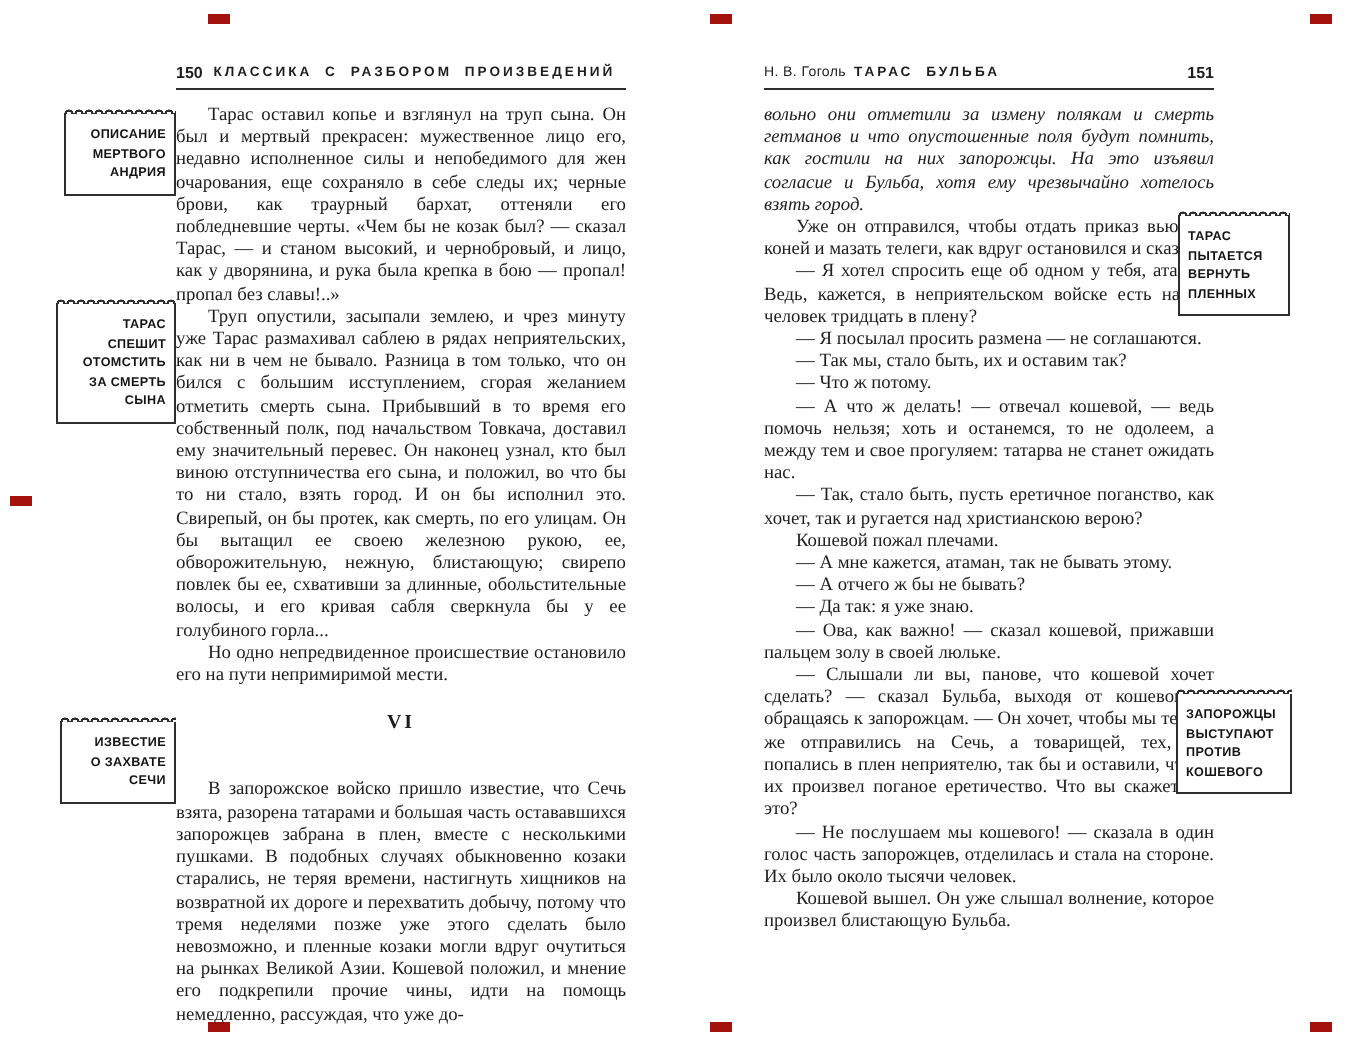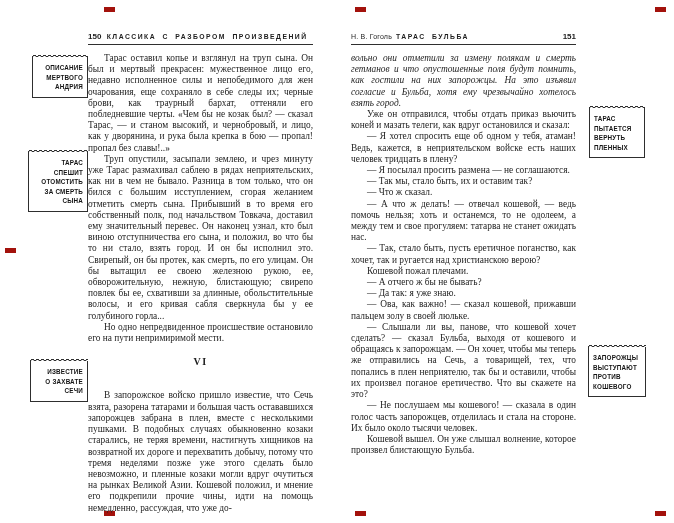--- a/index.html
+++ b/index.html
@@ -5,21 +5,21 @@
   html, body { margin:0; padding:0; }
   body {
     width:674px; height:523px; position:relative; overflow:hidden;
     background:#ffffff; color:#1d1d1d;
     font-family:"Liberation Serif", serif;
   }
 
   
   .page { position:absolute; top:31px; width:225px; }
   .page-left  { left:88px; }
-  .page-right { left:351px; }
+  .page-right { left:382px; }
 
   .running-head {
     display:flex; align-items:center;
     border-bottom:1px solid #2f2f2f; padding-bottom:3px;
     font-family:"Liberation Sans", sans-serif; height:10px;
     white-space:nowrap;
   }
   .run-num { font-weight:bold; font-size:8px; }
   .run-title {
     font-weight:bold; font-size:6.8px; letter-spacing:1.5px; word-spacing:3px;
@@ -105,24 +105,25 @@
       <span class="run-title">ТАРАС БУЛЬБА</span>
       <span class="head-spacer"></span>
       <span class="run-num">151</span>
     </div>
     <div class="page-body">
         <p class="blk-para-open">вольно они отметили за измену полякам и смерть гетманов и что опустошенные поля будут помнить, как гостили на них запорожцы. На это изъявил согласие и Бульба, хотя ему чрезвычайно хотелось взять город.</p>
         <p class="blk-para">Уже он отправился, чтобы отдать приказ вьючить коней и мазать телеги, как вдруг остановился и сказал:</p>
         <p class="blk-para">— Я хотел спросить еще об одном у тебя, атаман! Ведь, кажется, в неприятельском войске есть наших человек тридцать в плену?</p>
         <p class="blk-para">— Я посылал просить размена — не соглашаются.</p>
         <p class="blk-para">— Так мы, стало быть, их и оставим так?</p>
-        <p class="blk-para">— Что ж сказал.</p>
+        <p class="blk-para">— Что ж потому.</p>
         <p class="blk-para">— А что ж делать! — отвечал кошевой, — ведь помочь нельзя; хоть и останемся, то не одолеем, а между тем и свое прогуляем: татарва не станет ожидать нас.</p>
         <p class="blk-para">— Так, стало быть, пусть еретичное поганство, как хочет, так и ругается над христианскою верою?</p>
         <p class="blk-para">Кошевой пожал плечами.</p>
+        <p class="blk-para">— А мне кажется, атаман, так не бывать этому.</p>
         <p class="blk-para">— А отчего ж бы не бывать?</p>
         <p class="blk-para">— Да так: я уже знаю.</p>
         <p class="blk-para">— Ова, как важно! — сказал кошевой, прижавши пальцем золу в своей люльке.</p>
         <p class="blk-para">— Слышали ли вы, панове, что кошевой хочет сделать? — сказал Бульба, выходя от кошевого и обращаясь к запорожцам. — Он хочет, чтобы мы теперь же отправились на Сечь, а товарищей, тех, что попались в плен неприятелю, так бы и оставили, чтобы их произвел поганое еретичество. Что вы скажете на это?</p>
         <p class="blk-para">— Не послушаем мы кошевого! — сказала в один голос часть запорожцев, отделилась и стала на стороне. Их было около тысячи человек.</p>
         <p class="blk-para">Кошевой вышел. Он уже слышал волнение, которое произвел блистающую Бульба.</p>
       </div>
   </div>
 
   <div class="margin-tag tag-align-right tag-left-1">ОПИСАНИЕ

